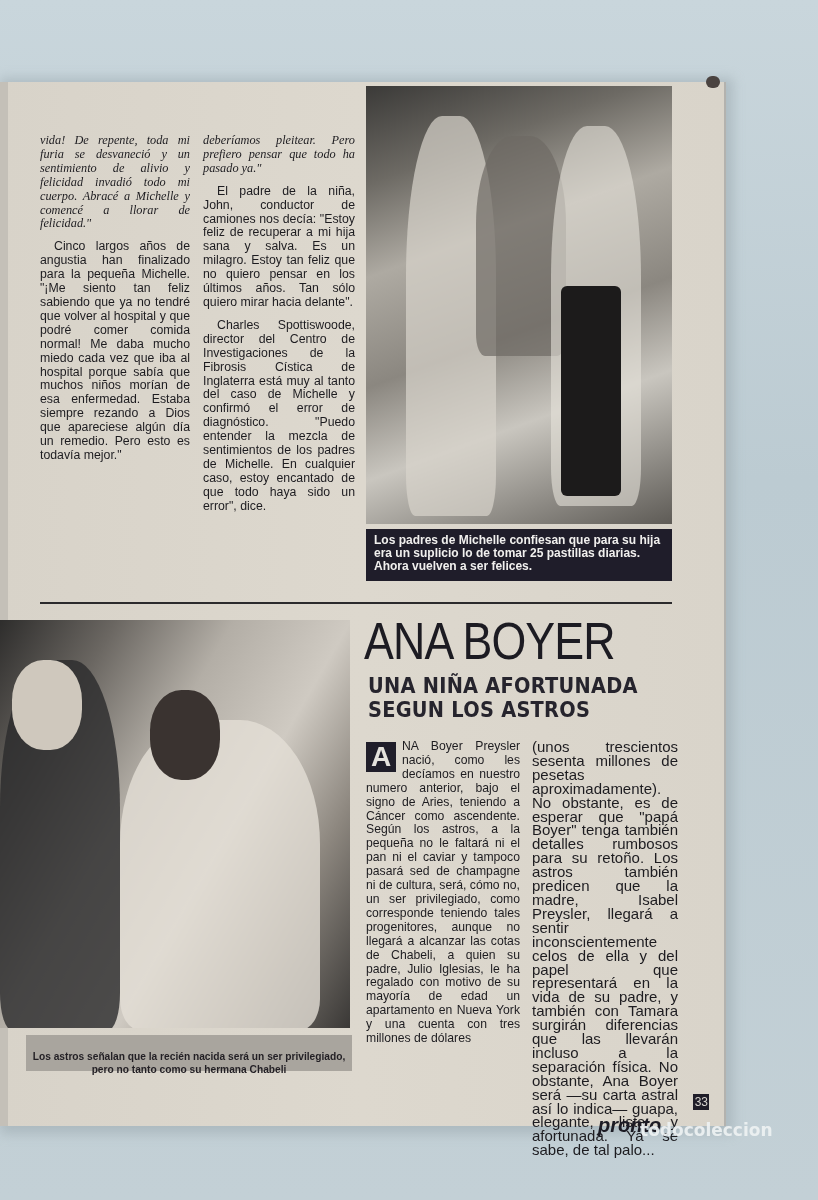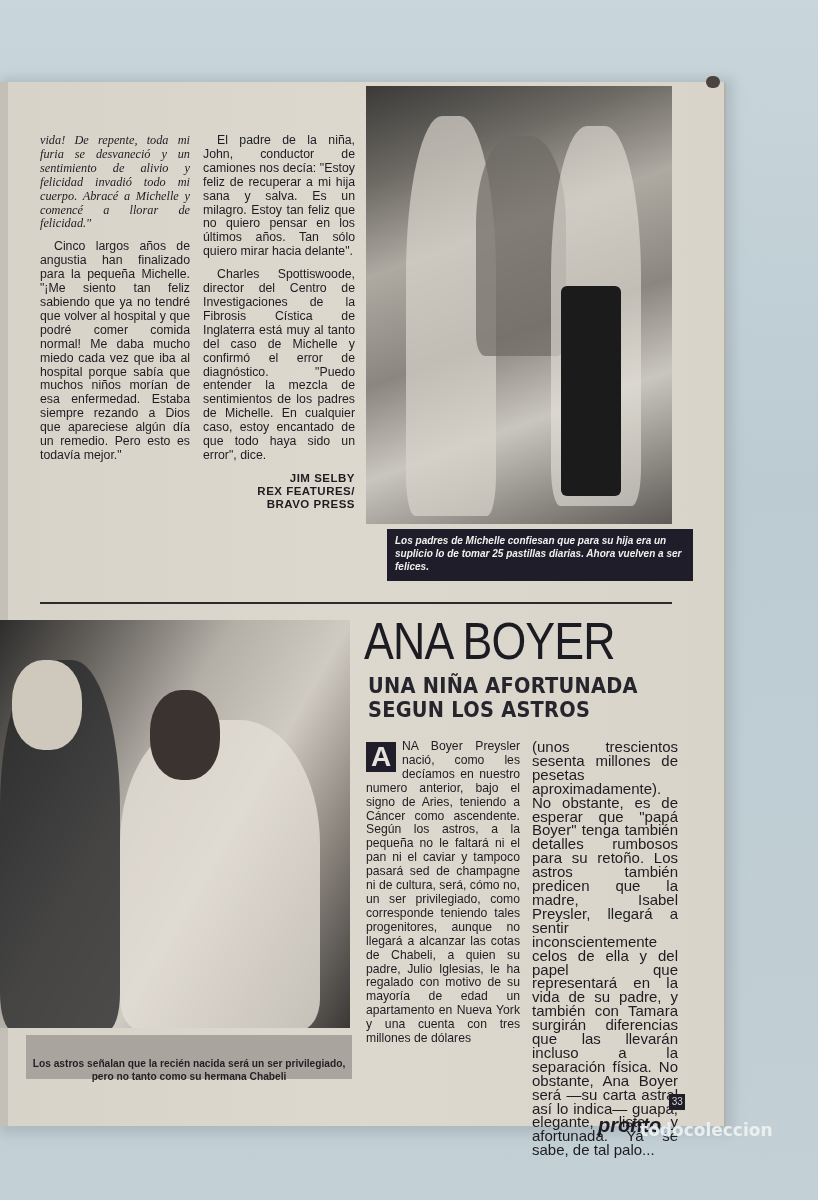--- a/index.html
+++ b/index.html
@@ -29,74 +29,69 @@
   .credit { text-align: right; font-weight: bold; font-size: 11.5px; line-height: 13px; letter-spacing: .5px; margin-top: 8px; }
 
   .photo { position: absolute; overflow: hidden; }
   .photo1 { left: 366px; top: 86px; width: 306px; height: 438px;
     background: linear-gradient(160deg, #3b3a38 0%, #6d6a64 18%, #aeaaa2 35%, #8b8780 55%, #c9c6bf 72%, #5e5b56 100%); }
   .photo2 { left: 0; top: 620px; width: 350px; height: 408px;
     background: linear-gradient(120deg, #2e2d2c 0%, #6b6762 20%, #b3aea6 40%, #cfcac2 60%, #8d877f 78%, #3a3836 100%); }
   .fig { position:absolute; border-radius: 40% 40% 10% 10%; }
 
   .caption1 {
-    position: absolute; left: 387px; top: 529px; width: 306px; height: 52px;
-    background: #1f1d2a; color: #f1f0ee; font-weight: bold; font-size: 10px; line-height: 13px;
+    position: absolute; left: 366px; top: 529px; width: 306px; height: 52px;
+    background: #1f1d2a; color: #f1f0ee; font-weight: bold; font-size: 12px; line-height: 13px;
     padding: 5px 8px;
-    font-style: italic;
   }
   .rule { position:absolute; left: 40px; top: 602px; width: 632px; height: 2px; background: #2b2a2c; }
 
   .headline {
     position: absolute; left: 364px; top: 615px; font-size: 52px; line-height: 52px;
     letter-spacing: -1px; transform: scaleX(0.86); transform-origin: left; color:#1c1b22; font-weight: normal;
   }
   .subhead {
     position: absolute; left: 368px; top: 674px; font-size: 22px; line-height: 24px; font-weight: 900;
     font-family: "DejaVu Sans", sans-serif; letter-spacing: .3px; color:#26242d;
     transform: scaleX(0.88); transform-origin: left;
   }
   .dropcap {
     float: left; width: 30px; height: 30px; background: #201e2a; color: #e5e2dc;
     font-weight: 900; font-size: 28px; line-height: 30px; text-align: center; margin: 2px 6px 0 0;
   }
   .caption2 {
     position: absolute; left: 26px; top: 1035px; width: 326px; height: 36px;
     background: #a9a59e; font-size: 10.2px; line-height: 13px; font-weight: bold; text-align: center;
-    padding: 22px 4px; color: #221f24;
+    padding: 15px 4px; color: #221f24;
   }
   .footer { position:absolute; left: 598px; top: 1066px; display:flex; align-items:center; gap: 8px; }
   .logo { font-family: Liberation Sans, sans-serif; font-weight: 900; font-style: italic; font-size: 20px; color:#1c1b24;margin-top:48px; }
-  .pageno { width: 16px; height: 16px; background:#1f1d28; color:#d7d4cf; font-size: 10px; text-align:center; line-height:16px; }
+  .pageno { width: 16px; height: 16px; background:#1f1d28; color:#d7d4cf; font-size: 12px; text-align:center; line-height:16px;margin-left:24px; }
   .watermark {
     position:absolute; left: 640px; top: 1120px; color: #eef2f3; font-weight: bold; font-size: 17px;
     font-family: "DejaVu Sans", sans-serif; opacity: .92;
   }
 </style>
 </head>
 <body>
 
 <div class="shadow"></div>
 <div class="page"></div>
 <div class="page-edge"></div>
 <div class="blob"></div>
 
 <div class="col" style="left:40px; top:134px; width:150px;">
   <p class="it">vida! De repente, toda mi furia se desvaneció y un sentimiento de alivio y felicidad invadió todo mi cuerpo. Abracé a Michelle y comencé a llorar de felicidad."</p>
   <p class="indent">Cinco largos años de angustia han finalizado para la pequeña Michelle. "¡Me siento tan feliz sabiendo que ya no tendré que volver al hospital y que podré comer comida normal! Me daba mucho miedo cada vez que iba al hospital porque sabía que muchos niños morían de esa enfermedad. Estaba siempre rezando a Dios que apareciese algún día un remedio. Pero esto es todavía mejor."</p>
 </div>
 
 <div class="col" style="left:203px; top:134px; width:152px;">
+  <p class="it">deberíamos pleitear. Pero prefiero pensar que todo ha pasado ya."</p>
   <p class="indent">El padre de la niña, John, conductor de camiones nos decía: "Estoy feliz de recuperar a mi hija sana y salva. Es un milagro. Estoy tan feliz que no quiero pensar en los últimos años. Tan sólo quiero mirar hacia delante".</p>
   <p class="indent">Charles Spottiswoode, director del Centro de Investigaciones de la Fibrosis Cística de Inglaterra está muy al tanto del caso de Michelle y confirmó el error de diagnóstico. "Puedo entender la mezcla de sentimientos de los padres de Michelle. En cualquier caso, estoy encantado de que todo haya sido un error", dice.</p>
-  <div class="credit">
-    <div>JIM SELBY</div>
-    <div>REX FEATURES/</div>
-    <div>BRAVO PRESS</div>
-  </div>
 </div>
 
 <div class="photo photo1">
   <div class="fig" style="left:40px; top:30px; width:90px; height:400px; background:#d8d4cc; opacity:.7;"></div>
   <div class="fig" style="left:110px; top:50px; width:90px; height:220px; background:#6e6a64; opacity:.7;"></div>
   <div class="fig" style="left:185px; top:40px; width:90px; height:380px; background:#e6e2da; opacity:.6;"></div>
   <div class="fig" style="left:195px; top:200px; width:60px; height:210px; background:#1c1b1b; border-radius:6px;"></div>
 </div>
 <div class="caption1">Los padres de Michelle confiesan que para su hija era un suplicio lo de tomar 25 pastillas diarias. Ahora vuelven a ser felices.</div>
 

